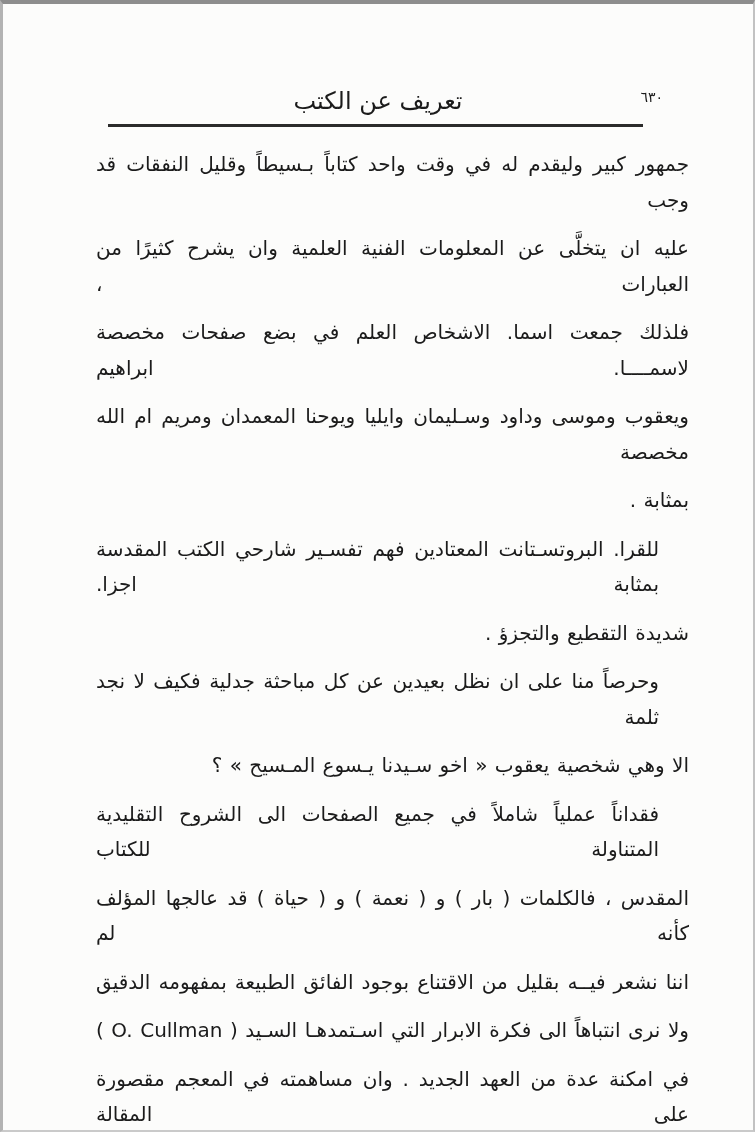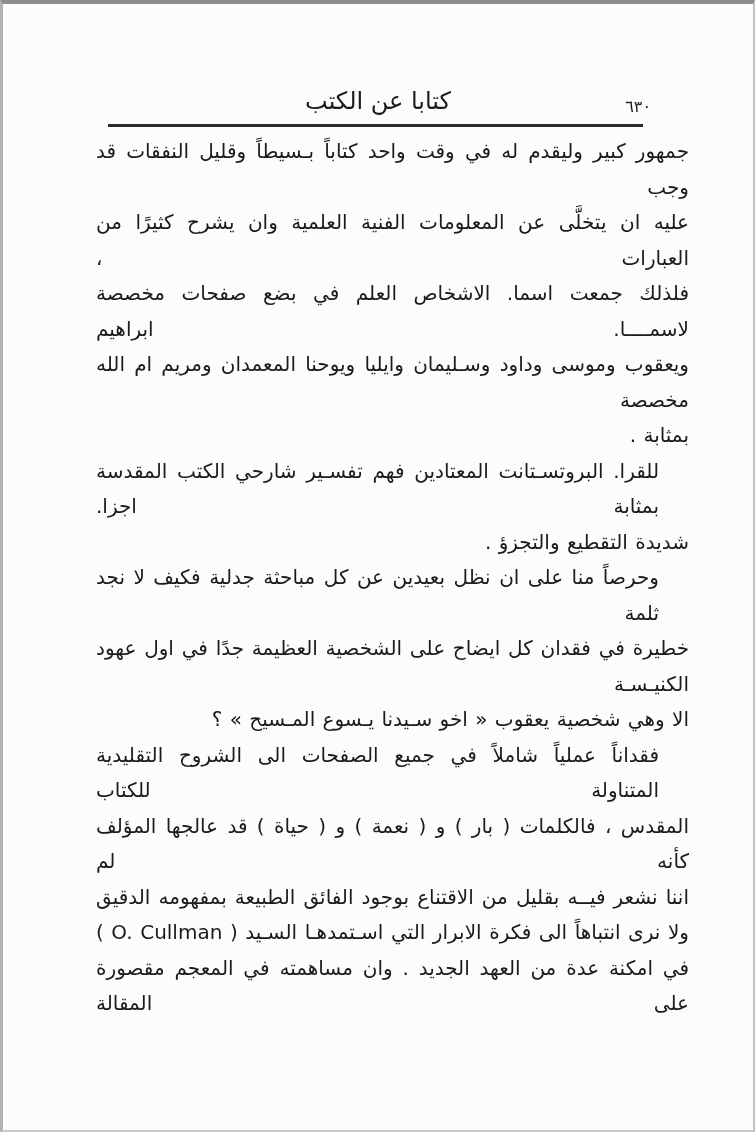--- a/index.html
+++ b/index.html
@@ -24,69 +24,68 @@
   }
   .page-title {
     text-align: center;
     font-size: 24px;
     letter-spacing: 0.5px;
     line-height: 34px;
   }
   .page-number {
     position: absolute;
     top: 5px;
-    right: 102px;
-    font-size: 16px;
-    margin-top: 8px;
+    right: 90px;
+    font-size: 14px;
   }
   .header-rule {
     height: 0;
     border: 0;
     border-top: 3px solid #2b2b2b;
     margin: 6px 110px 0 105px;
   }
   .body-text {
     padding: 7px 64px 0 93px;
     font-size: 20px;
     line-height: 35.5px;
     word-spacing: 1px;
   }
   .para { margin: 0; }
   .line {
     text-align: justify;
     text-align-last: justify;
     white-space: normal;
+    margin-top: 13px;
   }
   .line.last { text-align-last: right; }
   .para.indented .line:first-child { padding-right: 30px; }
 </style>
 </head>
 <body>
 
 <div class="page" dir="rtl" lang="ar">
   <header class="page-header">
     <div class="page-number">٦٣٠</div>
-    <div class="page-title">كتابا عن الكتب</div>
+    <div class="page-title">تعريف عن الكتب</div>
   </header>
   <hr class="header-rule">
   <main class="body-text">
       <div class="para">
         <div class="line">جمهور كبير وليقدم له في وقت واحد كتاباً بـسيطاً وقليل النفقات قد وجب</div>
         <div class="line">عليه ان يتخلَّى عن المعلومات الفنية العلمية وان يشرح كثيرًا من العبارات ،</div>
         <div class="line">فلذلك جمعت اسما. الاشخاص العلم في بضع صفحات مخصصة لاسمــــا. ابراهيم</div>
         <div class="line">ويعقوب وموسى وداود وسـليمان وايليا ويوحنا المعمدان ومريم ام الله مخصصة</div>
         <div class="line last">بمثابة .</div>
       </div>
       <div class="para indented">
         <div class="line">للقرا. البروتسـتانت المعتادين فهم تفسـير شارحي الكتب المقدسة بمثابة اجزا.</div>
         <div class="line last">شديدة التقطيع والتجزؤ .</div>
       </div>
       <div class="para indented">
         <div class="line">وحرصاً منا على ان نظل بعيدين عن كل مباحثة جدلية فكيف لا نجد ثلمة</div>
-        <div class="line">خطيرة في فقدان كل ايضاح على الشخصية العظيمة جدًا في اول عهود الكنيـسـة</div>
         <div class="line last">الا وهي شخصية يعقوب « اخو سـيدنا يـسوع المـسيح » ؟</div>
       </div>
       <div class="para indented">
         <div class="line">فقداناً عملياً شاملاً في جميع الصفحات الى الشروح التقليدية المتناولة للكتاب</div>
         <div class="line">المقدس ، فالكلمات ( بار ) و ( نعمة ) و ( حياة ) قد عالجها المؤلف كأنه لم</div>
         <div class="line">اننا نشعر فيــه بقليل من الاقتناع بوجود الفائق الطبيعة بمفهومه الدقيق</div>
         <div class="line">ولا نرى انتباهاً الى فكرة الابرار التي اسـتمدهـا السـيد ( O. Cullman )</div>
         <div class="line">في امكنة عدة من العهد الجديد . وان مساهمته في المعجم مقصورة على المقالة</div>
       </div>
     </main>

